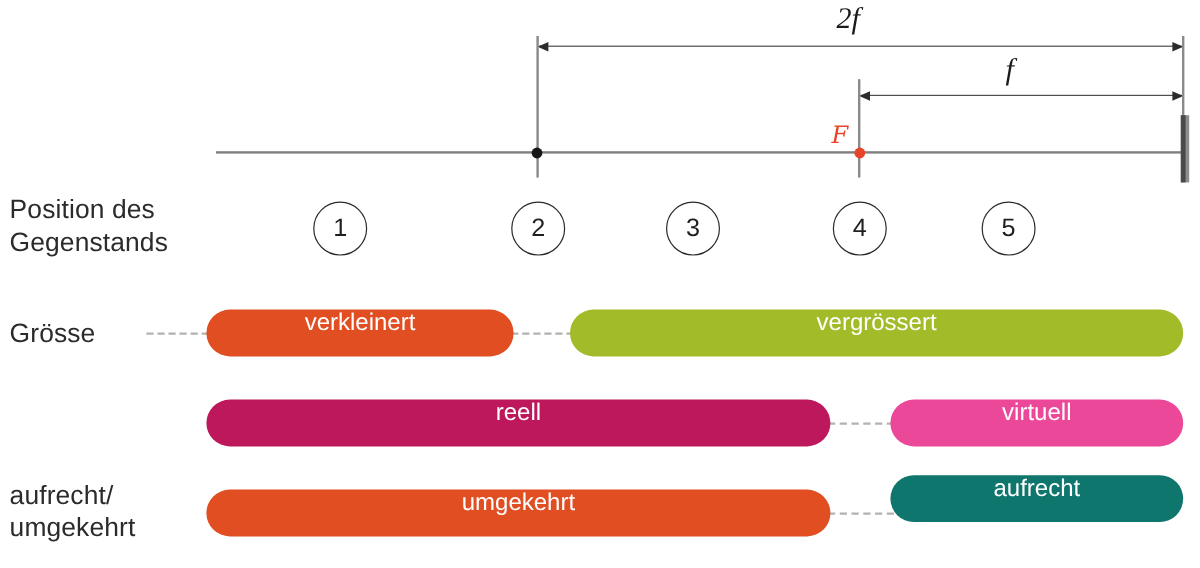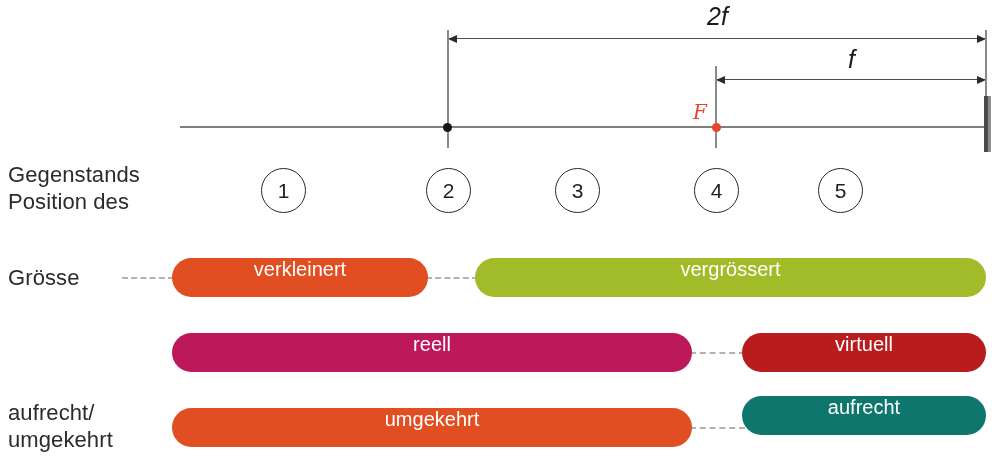--- a/index.html
+++ b/index.html
@@ -89,25 +89,24 @@
   .arrow-left  { border-right: 9px solid #2b2b2b; }
   .arrow-right { border-left: 9px solid #2b2b2b; }
 
   .ah-2f-l { left: 448px; top: 35px; }
   .ah-2f-r { left: 977px; top: 35px; }
   .ah-f-l  { left: 716px; top: 76px; }
   .ah-f-r  { left: 977px; top: 76px; }
 
   .meas-label {
     position: absolute;
-    font-family: Liberation Sans, sans-serif;
+    font-family: Liberation Serif, serif;
     font-style: italic;
     font-size: 25px;
     color: #1a1a1a;
-    margin-left: 10px;
   }
   .lbl-2f { left: 697px; top: 2px; }
   .lbl-f  { left: 838px; top: 45px; }
 
   
   .row-caption {
     position: absolute;
     left: 8px;
     font-size: 22px;
     color: #2b2b2b;
@@ -181,22 +180,22 @@
 
     <div class="lens-bar"></div>
     <div class="lens-bar-dark"></div>
 
     <div class="dot dot-2f"></div>
     <div class="dot dot-f"></div>
     <div class="f-label">F</div>
   </div>
 
   <div class="row-caption cap-position">
+    <div>Position des</div>
     <div>Gegenstands</div>
-    <div>Position des</div>
   </div>
 
   <div id="position-markers">
       <div class="num-circle" style="left: 261px;">
         <span>1</span>
       </div>
       <div class="num-circle" style="left: 426px;">
         <span>2</span>
       </div>
       <div class="num-circle" style="left: 555px;">
@@ -220,21 +219,21 @@
       <div class="pill" style="left: 475px; width: 511px; top: 258px; background: rgb(162, 187, 40);">
         <span>vergrössert</span>
       </div>
     </div>
 
   <div id="realvirtual-row">
       <div class="dashline" style="left: 690px; width: 55px; top: 352px;"></div>
       <div class="pill" style="left: 172px; width: 520px; top: 333px; background: #be185d;">
         <span>reell</span>
       </div>
-      <div class="pill" style="left: 742px; width: 244px; top: 333px; background: #b91c1c;">
+      <div class="pill" style="left: 742px; width: 244px; top: 333px; background: #ec4899;">
         <span>virtuell</span>
       </div>
     </div>
 
   <div class="row-caption cap-aufrecht">
     <div>aufrecht/</div>
     <div>umgekehrt</div>
   </div>
   <div id="orientation-row">
       <div class="dashline" style="left: 690px; width: 55px; top: 427px;"></div>

